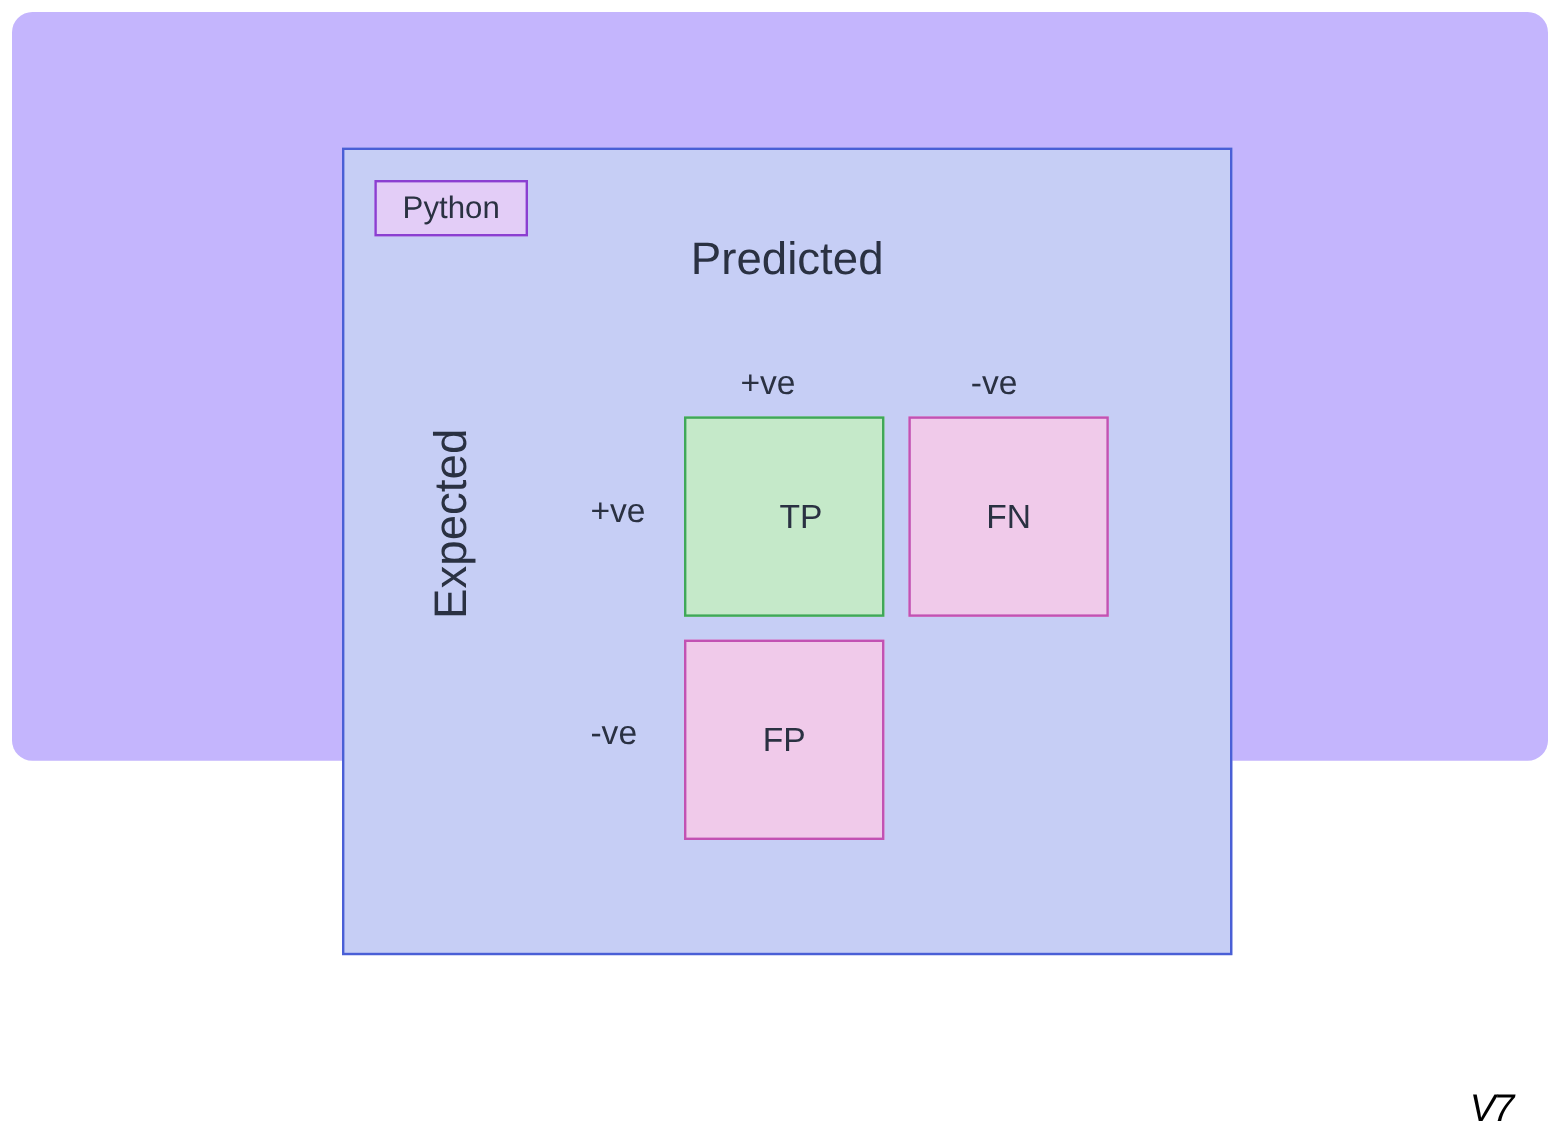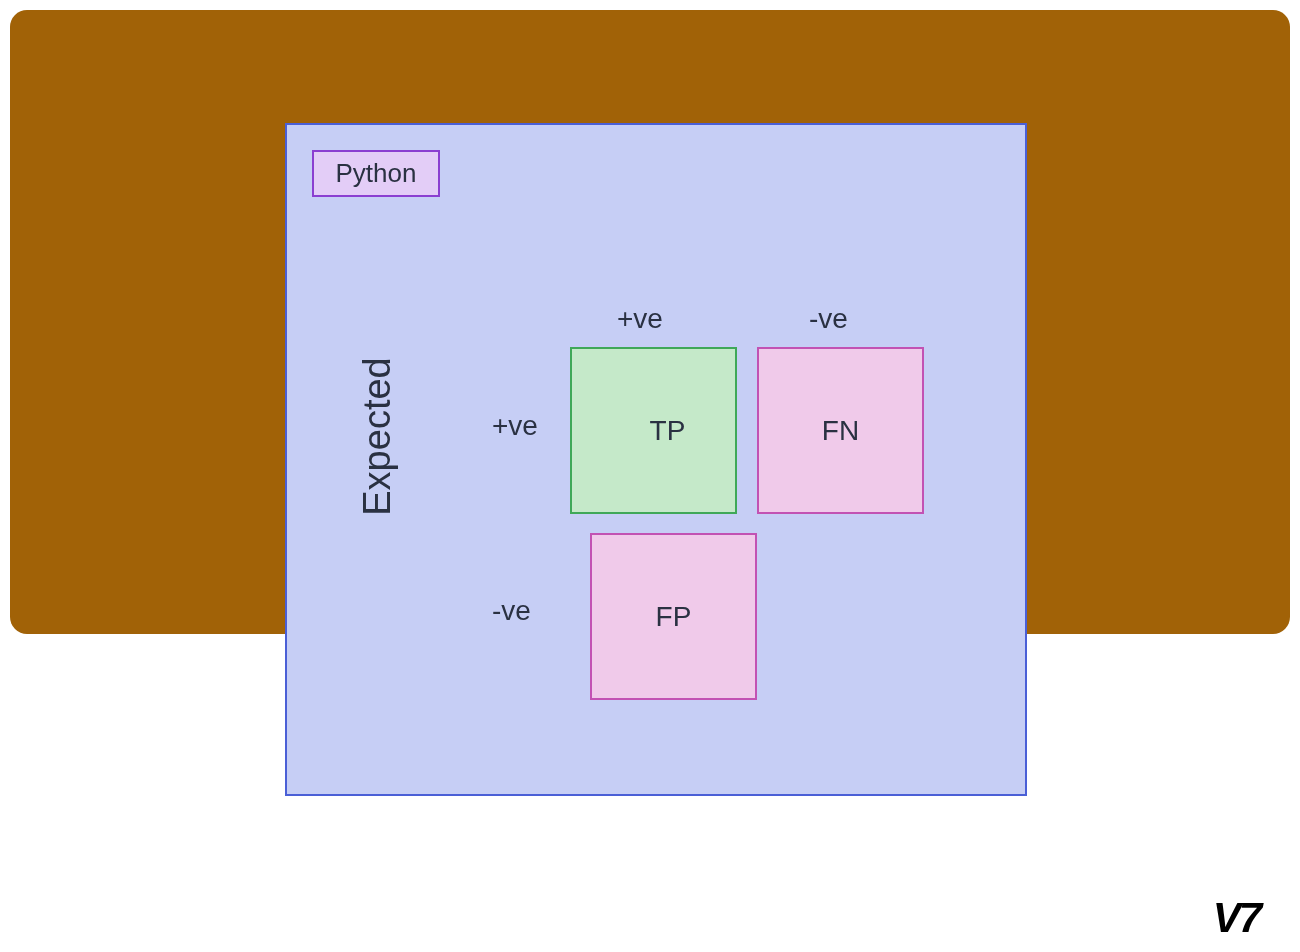--- a/index.html
+++ b/index.html
@@ -13,21 +13,21 @@
       width: 1300px;
       height: 952px;
       position: relative;
     }
     .outer-container {
       position: absolute;
       top: 10px;
       left: 10px;
       width: 1280px;
       height: 624px;
-      background: #a16207;
+      background: #c4b5fd;
       border-radius: 17px;
     }
     .matrix-panel {
       position: absolute;
       top: 113px;
       left: 275px;
       width: 742px;
       height: 673px;
       background: #c6cef5;
       border: 2px solid #4a5fd6;
@@ -116,45 +116,45 @@
       left: 470px;
       background: #f0caea;
       border: 2px solid #c252b3;
       text-align: right;
     }
     .cell-fp {
       top: 408px;
       left: 283px;
       background: #f0caea;
       border: 2px solid #c252b3;
-      margin-left: 20px;
     }
     .cell-tn {
       top: 408px;
       left: 470px;
       background: #c5e9c9;
       border: 2px solid #3fa858;
     }
     .logo {
       position: absolute;
       bottom: 10px;
       right: 40px;
-      font-size: 42px;
-      font-weight: 700;
+      font-size: 32px;
+      font-weight: 400;
       font-style: italic;
       color: #000000;
       letter-spacing: -2px;
     }
   </style>
 </head>
 <body>
 
 <div class="outer-container">
   <div class="matrix-panel">
     <div class="python-tag">Python</div>
+    <div class="predicted-title">Predicted</div>
     <div class="expected-title">Expected</div>
     <div class="col-header-pos">+ve</div>
     <div class="col-header-neg">-ve</div>
     <div class="row-header-pos">+ve</div>
     <div class="row-header-neg">-ve</div>
     <div class="cell cell-tp">TP</div>
     <div class="cell cell-fn">FN</div>
     <div class="cell cell-fp">FP</div>
   </div>
 </div>

